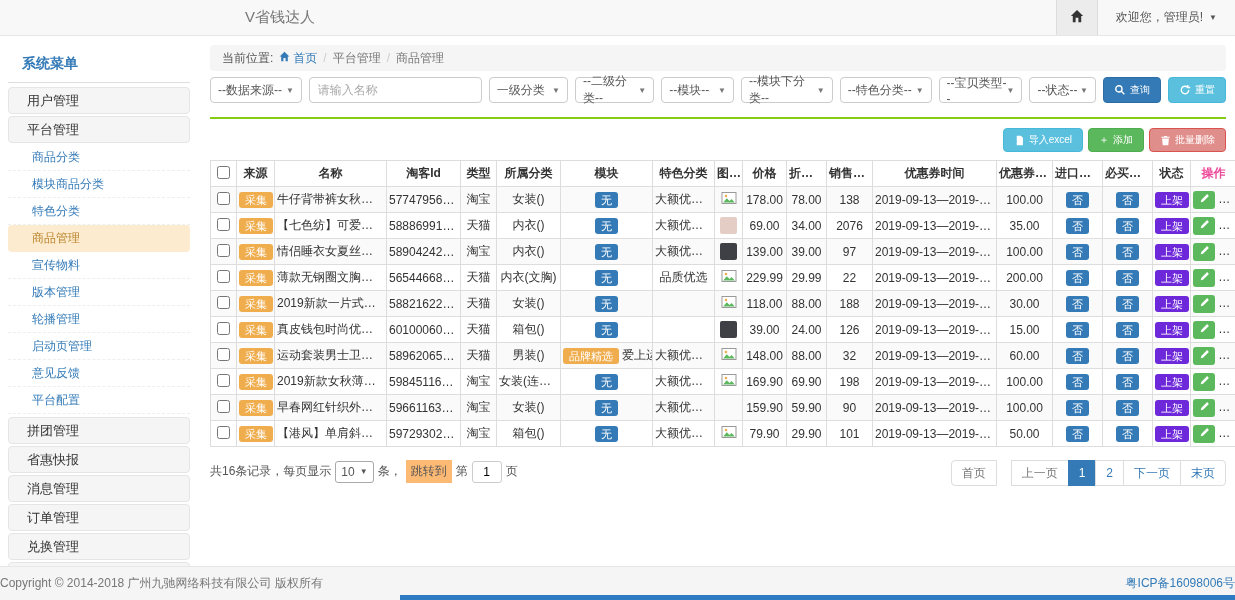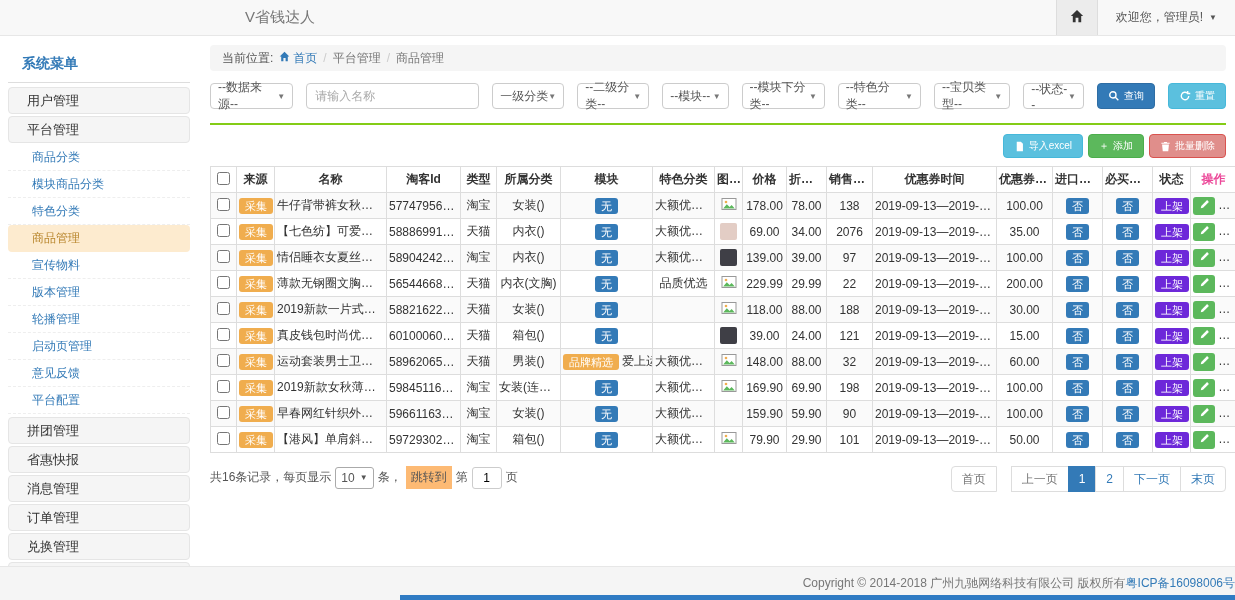--- a/index.html
+++ b/index.html
@@ -23,21 +23,21 @@
   .side-header:first-of-type { margin-top:4px; }
   .side-sub { padding:1px 0; }
   .side-item { height:27px; line-height:27px; padding-left:24px; color:#337ab7; border-bottom:1px dashed #eee; cursor:pointer; }
   .side-item.active { background:#fdebcf; color:#b8862c; border-radius:4px; border-bottom-color:transparent; }
   
   .main { position:absolute; left:210px; top:45px; width:1016px; }
   .breadcrumb { background:#f5f5f5; border-radius:4px; height:26px; display:flex; align-items:center; padding:0 12px; gap:6px; color:#555; }
   .bc-home { color:#337ab7; display:flex; align-items:center; gap:3px; cursor:pointer; }
   .bc-sep { color:#ccc; }
   .bc-item { color:#777; }
-  .filters { display:flex; gap:13px; margin-top:12px; align-items:center; }
+  .filters { display:flex; gap:7px; margin-top:6px; align-items:center; }
   .sel { display:inline-flex; justify-content:space-between; align-items:center; border:1px solid #ccc; border-radius:4px; height:26px; padding:0 7px; background:#fff; color:#555; cursor:pointer; }
   .sel .caret { color:#777; }
   .text-input { border:1px solid #ccc; border-radius:4px; height:26px; padding:0 8px; color:#555; font-size:12px; font-family:inherit; }
   .text-input::placeholder { color:#aaa; }
   .btn { height:26px; border-radius:4px; padding:0 10px; color:#fff; display:inline-flex; align-items:center; gap:4px; font-size:10px; border:1px solid transparent; cursor:pointer; white-space:nowrap; }
   .btn-primary { background:#337ab7; border-color:#2e6da4; }
   .btn-info { background:#5bc0de; border-color:#46b8da; }
   .btn-success { background:#5cb85c; border-color:#4cae4c; }
   .btn-danger-soft { background:#e08e8b; border-color:#d9534f; }
   .btn svg { display:block; }
@@ -65,21 +65,21 @@
   .pp-select { border:1px solid #aaa; border-radius:3px; height:22px; display:inline-flex; align-items:center; padding:0 5px; gap:5px; background:#fff; cursor:pointer; }
   .jump-btn { background:#fdba74; padding:3px 5px; color:#555; cursor:pointer; }
   .jump-input { width:30px; height:22px; border:1px solid #ccc; border-radius:3px; text-align:center; font-family:inherit; font-size:12px; }
   .pager { margin-left:auto; display:flex; }
   .pg { border:1px solid #ddd; background:#fff; padding:0 10px; height:26px; line-height:24px; margin-left:-1px; color:#337ab7; cursor:pointer; }
   .pg.muted { color:#777;margin-left:14px; }
   .pg.active { background:#337ab7; border-color:#337ab7; color:#fff; }
   .pg:first-child { border-radius:4px 0 0 4px; margin-left:0; }
   .pg:last-child { border-radius:0 4px 4px 0; }
   
-  .footer { position:absolute; left:0; right:0; bottom:0; height:34px; background:#f5f5f5; border-top:1px solid #e7e7e7; display:flex; align-items:center; justify-content:flex-end; gap:0; color:#777; z-index:5; }
+  .footer { position:absolute; left:0; right:0; bottom:0; height:34px; background:#f5f5f5; border-top:1px solid #e7e7e7; display:flex; align-items:center; justify-content:space-between; gap:0; color:#777; z-index:5; }
   .footer .icp { color:#337ab7; cursor:pointer; }
   .bottom-strip { position:absolute; left:400px; right:0; bottom:0; height:5px; background:#2f7bc3; z-index:6; }
 </style>
 </head>
 <body>
 
 <div class="topbar">
   <div class="brand">V省钱达人</div>
   <div class="topbar-right">
     <div class="home-box">
@@ -423,21 +423,21 @@
     <td><span class="badge badge-orange">采集</span></td>
     <td title="真皮钱包时尚优雅女士...">真皮钱包时尚优雅女士...</td>
     <td>601000601341</td>
     <td>天猫</td>
     <td>箱包()</td>
     <td><span class="badge badge-blue">无</span></td>
     <td></td>
     <td><span class="thumb" style="background:#3f3f46"></span></td>
     <td>39.00</td>
     <td>24.00</td>
-    <td>121</td>
+    <td>126</td>
     <td>2019-09-13—2019-09-20</td>
     <td>15.00</td>
     <td><span class="badge badge-blue">否</span></td>
     <td><span class="badge badge-blue">否</span></td>
     <td><span class="badge badge-green">上架</span></td>
     <td><button class="mini-btn mini-green">
                 <span><svg viewBox="0 0 16 16" width="11" height="11">
                     <path fill="currentColor" d="M11.8 1.6l2.6 2.6L5.9 12.7l-3.3.7.7-3.3z"></path>
                   </svg></span>
               </button>

